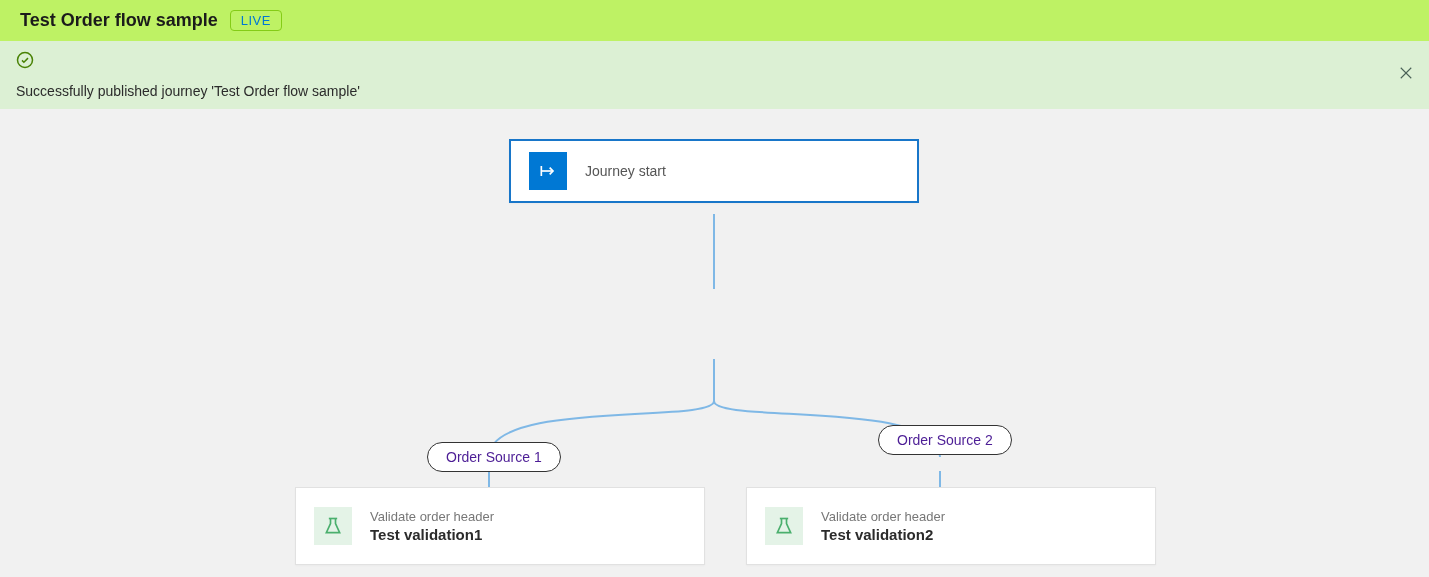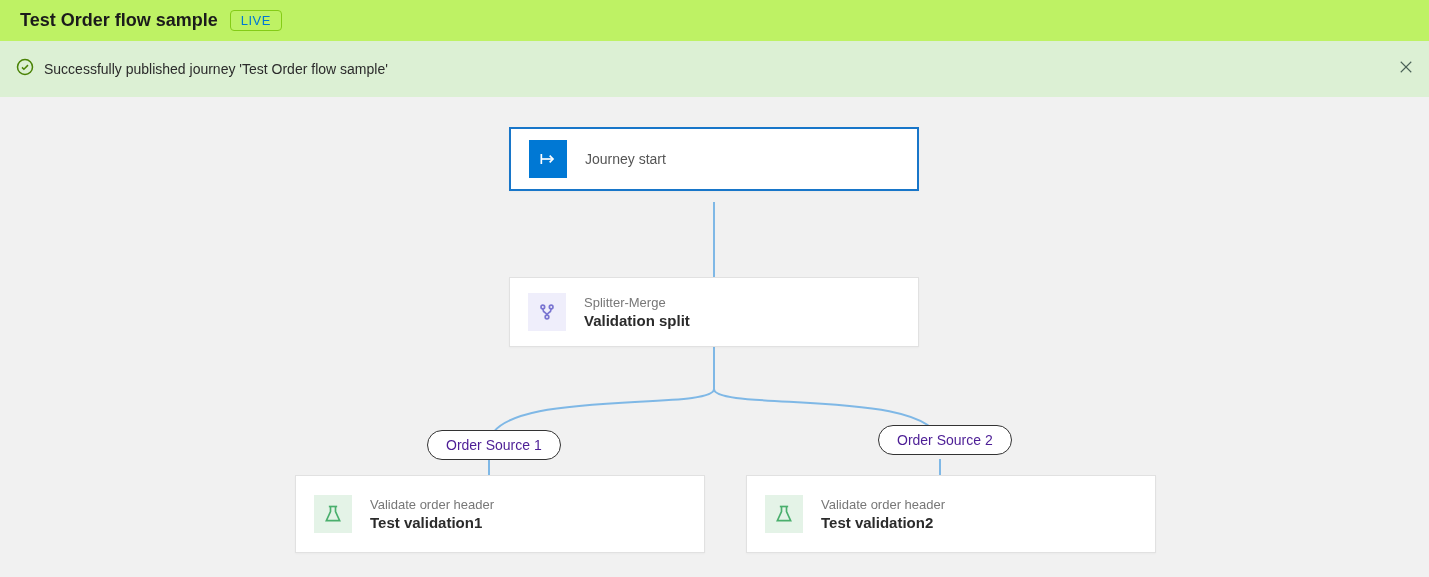--- a/index.html
+++ b/index.html
@@ -30,25 +30,26 @@
     color: #0078d4;
     font-size: 13px;
     padding: 2px 10px;
     border-radius: 4px;
     letter-spacing: 0.5px;
   }
 
   
   .notification {
     background: #dcf0d4;
-    padding: 17px 16px;
-    display: flex;
-    align-items: center;
+    padding: 10px 16px;
+    display: flex;
+    align-items: flex-start;
     gap: 10px;
     position: relative;
+    flex-direction: column;
   }
   .notification .msg {
     font-size: 14px;
     color: #2b2b2b;
   }
   .notification .close {
     position: absolute;
     right: 14px;
     top: 50%;
     transform: translateY(-50%);
@@ -187,38 +188,23 @@
     <span class="icon-box blue">
       <svg width="20" height="20" viewBox="0 0 24 24" fill="none" stroke="currentColor" stroke-width="2">
         <line x1="4" y1="6" x2="4" y2="18"></line>
         <line x1="4" y1="12" x2="18" y2="12"></line>
         <polyline points="14 8 18 12 14 16"></polyline>
       </svg>
     </span>
     <span class="node-label-single">Journey start</span>
   </div>
 
-  <div class="node split" style="left:509px; top:180px;">
-    <span class="icon-box purple">
-      <svg width="20" height="20" viewBox="0 0 24 24" fill="none" stroke="currentColor" stroke-width="2">
-        <circle cx="7" cy="6" r="2.2"></circle>
-        <circle cx="17" cy="6" r="2.2"></circle>
-        <circle cx="12" cy="18" r="2.2"></circle>
-        <path d="M7 8 C 7 14, 12 12, 12 16"></path>
-        <path d="M17 8 C 17 14, 12 12, 12 16"></path>
-      </svg>
-    </span>
-    <div>
-      <div class="node-type">Splitter-Merge</div>
-      <div class="node-name">Validation split</div>
-    </div>
-  </div>
 
   <div class="branch-pill" style="left:427px; top:333px;">Order Source 1</div>
-  <div class="branch-pill" style="left:878px; top:328px;">Order Source 2</div>
+  <div class="branch-pill" style="left:878px; top:316px;">Order Source 2</div>
 
   <div class="node leaf" style="left:284px; top:378px;">
     <span class="icon-box green">
       <svg width="20" height="20" viewBox="0 0 24 24" fill="none" stroke="currentColor" stroke-width="2">
         <path d="M9 3 L9 9 L4 20 L20 20 L15 9 L15 3"></path>
         <line x1="7" y1="3" x2="17" y2="3"></line>
       </svg>
     </span>
     <div>
       <div class="node-type">Validate order header</div>

